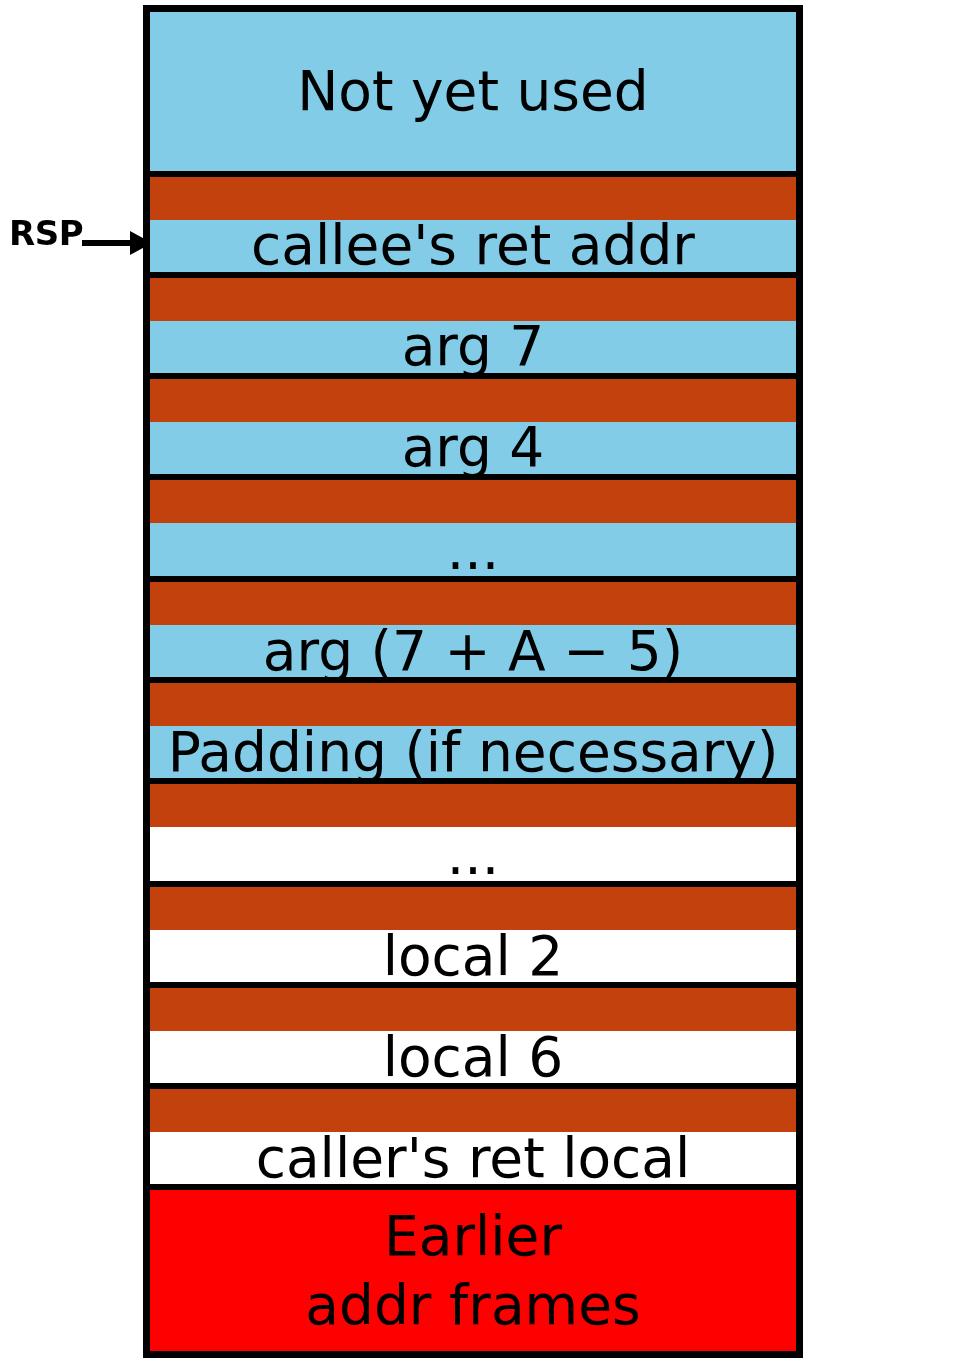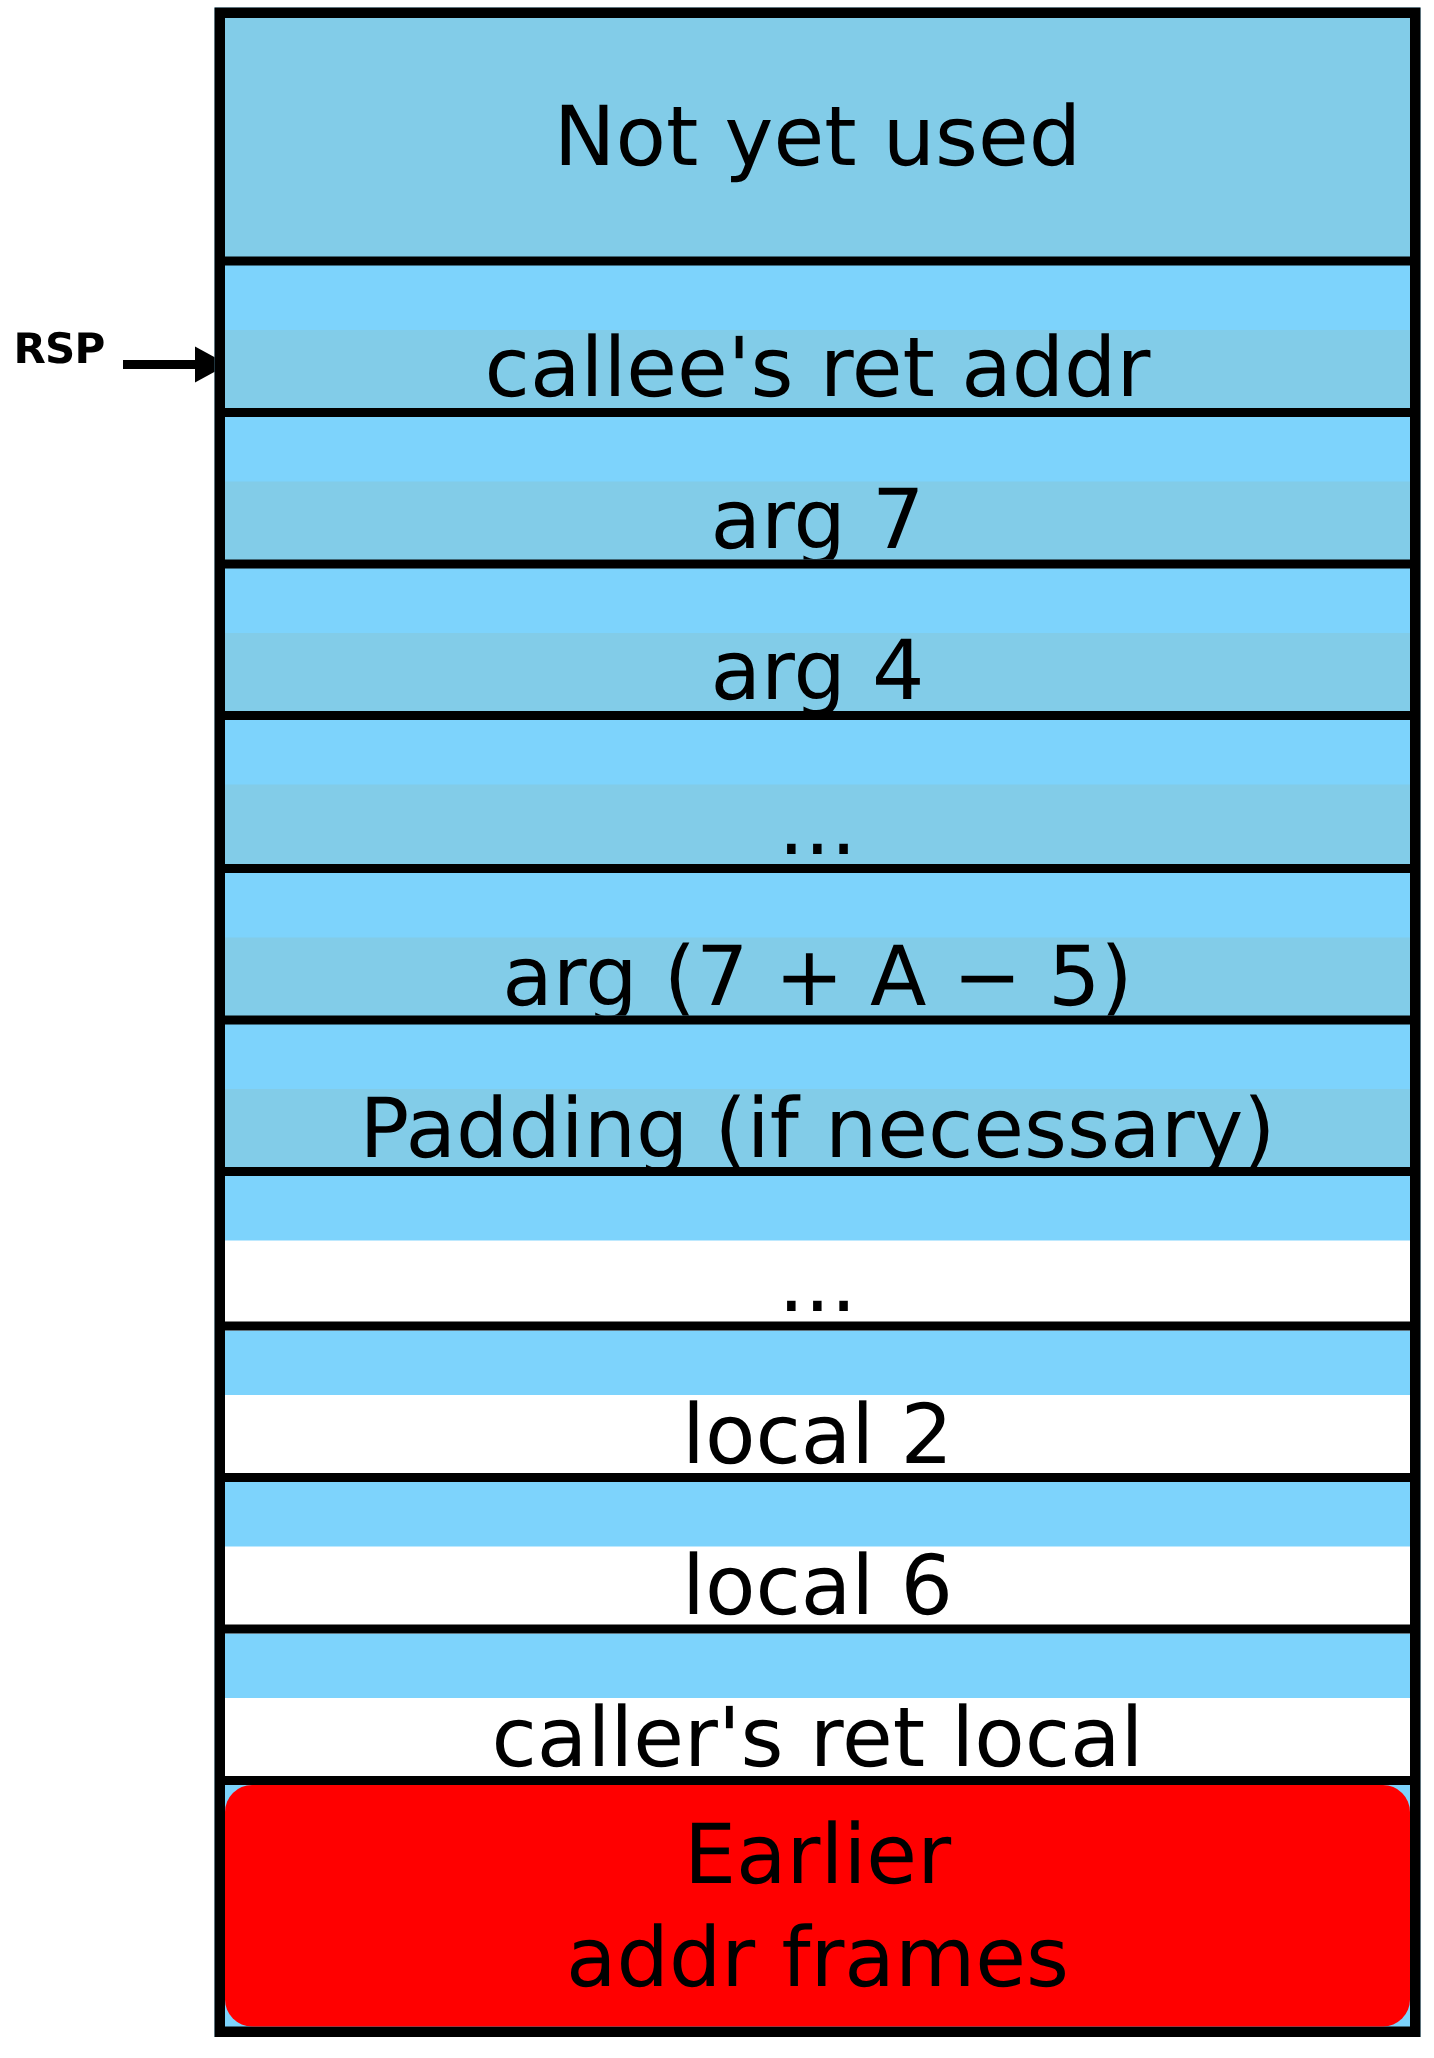--- a/index.html
+++ b/index.html
@@ -25,44 +25,44 @@
     top: 216px;
     width: 152px;
     height: 56px;
   }
   #rsp-label {
     position: absolute;
     left: 9px;
     top: 0px;
     font-family: "DejaVu Sans", sans-serif;
     font-weight: bold;
-    font-size: 28px;
+    font-size: 34px;
     line-height: 34px;
     letter-spacing: -0.5px;
     color: #000000;
     white-space: nowrap;
   }
   #rsp-arrow {
     position: absolute;
     left: 82px;
     top: 12px;
     width: 70px;
     height: 30px;
   }
 
   
   #stack-box {
     position: absolute;
     left: 143px;
     top: 5px;
-    width: 804px;
+    width: 660px;
     height: 1353px;
     box-sizing: border-box;
     border: 7px solid #000000;
-    background: #7dd3fc;
+    background: #c2410c;
     display: flex;
     flex-direction: column;
   }
 
   .slot {
     box-sizing: border-box;
     position: relative;
     display: flex;
     align-items: center;
     justify-content: center;
@@ -73,21 +73,21 @@
     border-bottom: 6px solid #000000;
     white-space: nowrap;
     overflow: hidden;
   }
   .slot:last-child {
     border-bottom: none;
   }
 
   .fill-blue  { background: #82cce8; }
   .fill-white { background: #ffffff; }
-  .fill-red   { background: #ff0000; border-radius: 18px; }
+  .fill-red   { background: #ff0000; }
 
   .h-top   { height: 232px; }
   .h-row   { height: 80px; margin-top: 43px; }
   .h-tall  { height: 229px; }
 
   
   .slot.dots {
     align-items: flex-end;
     padding-bottom: 6px;
   }

